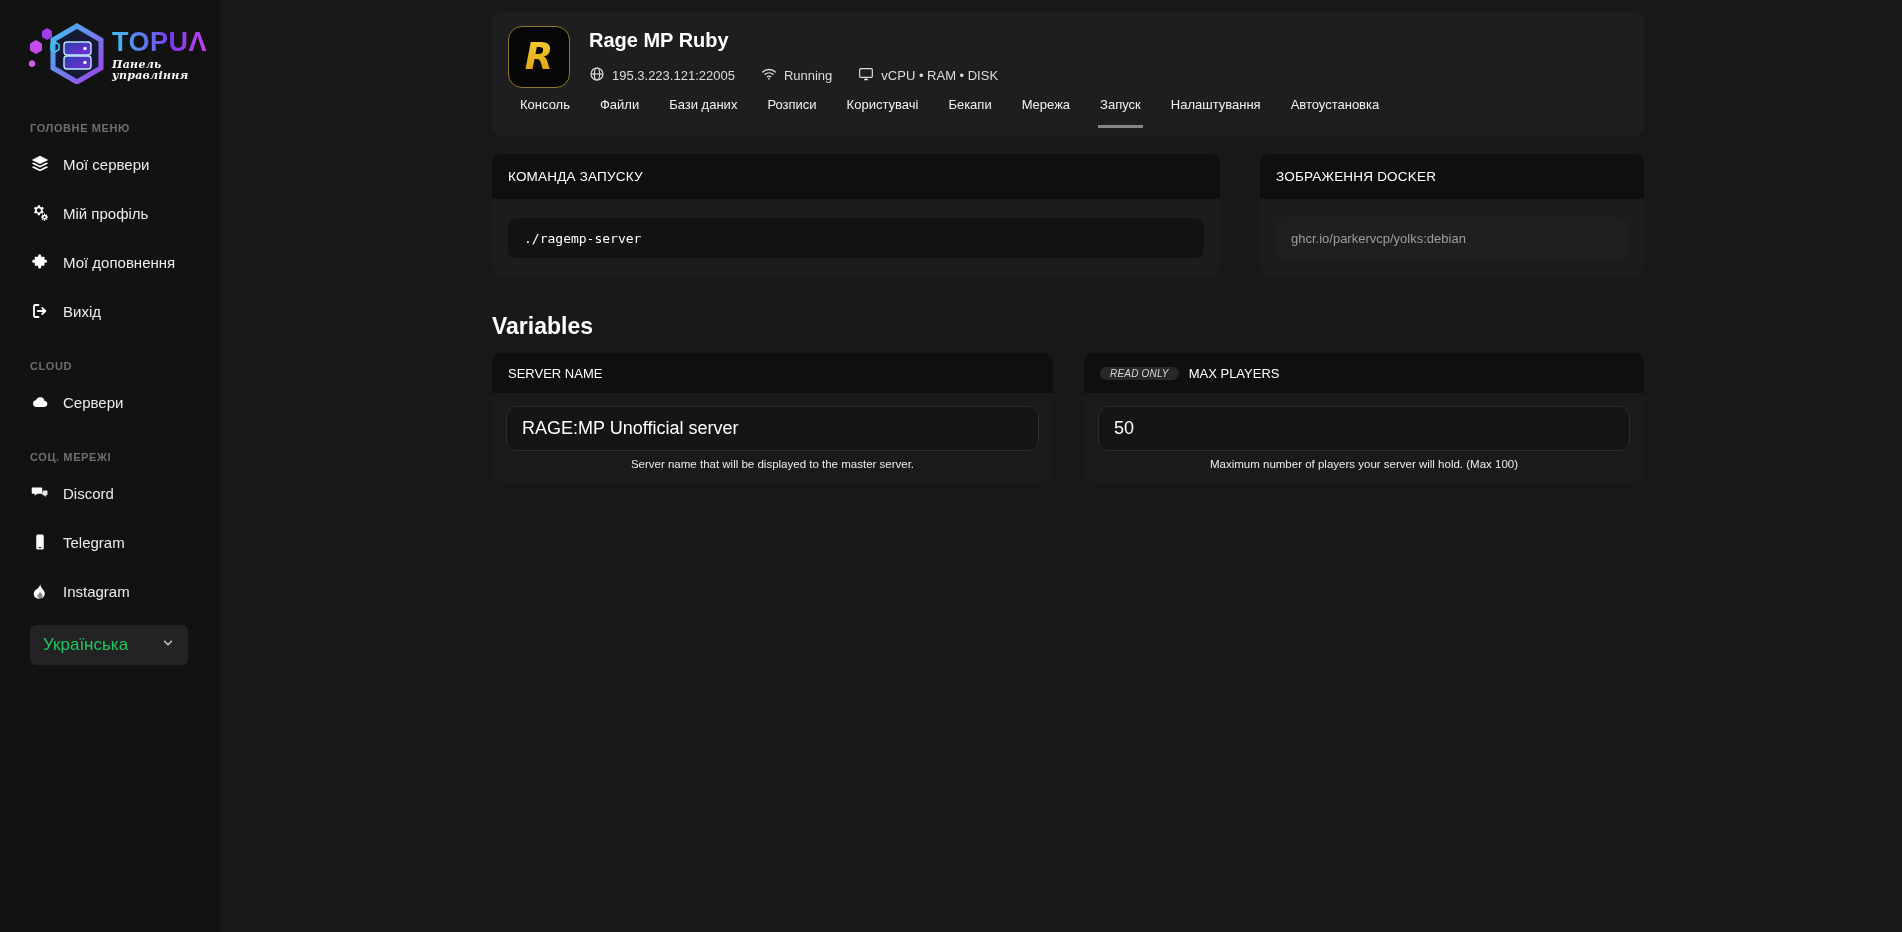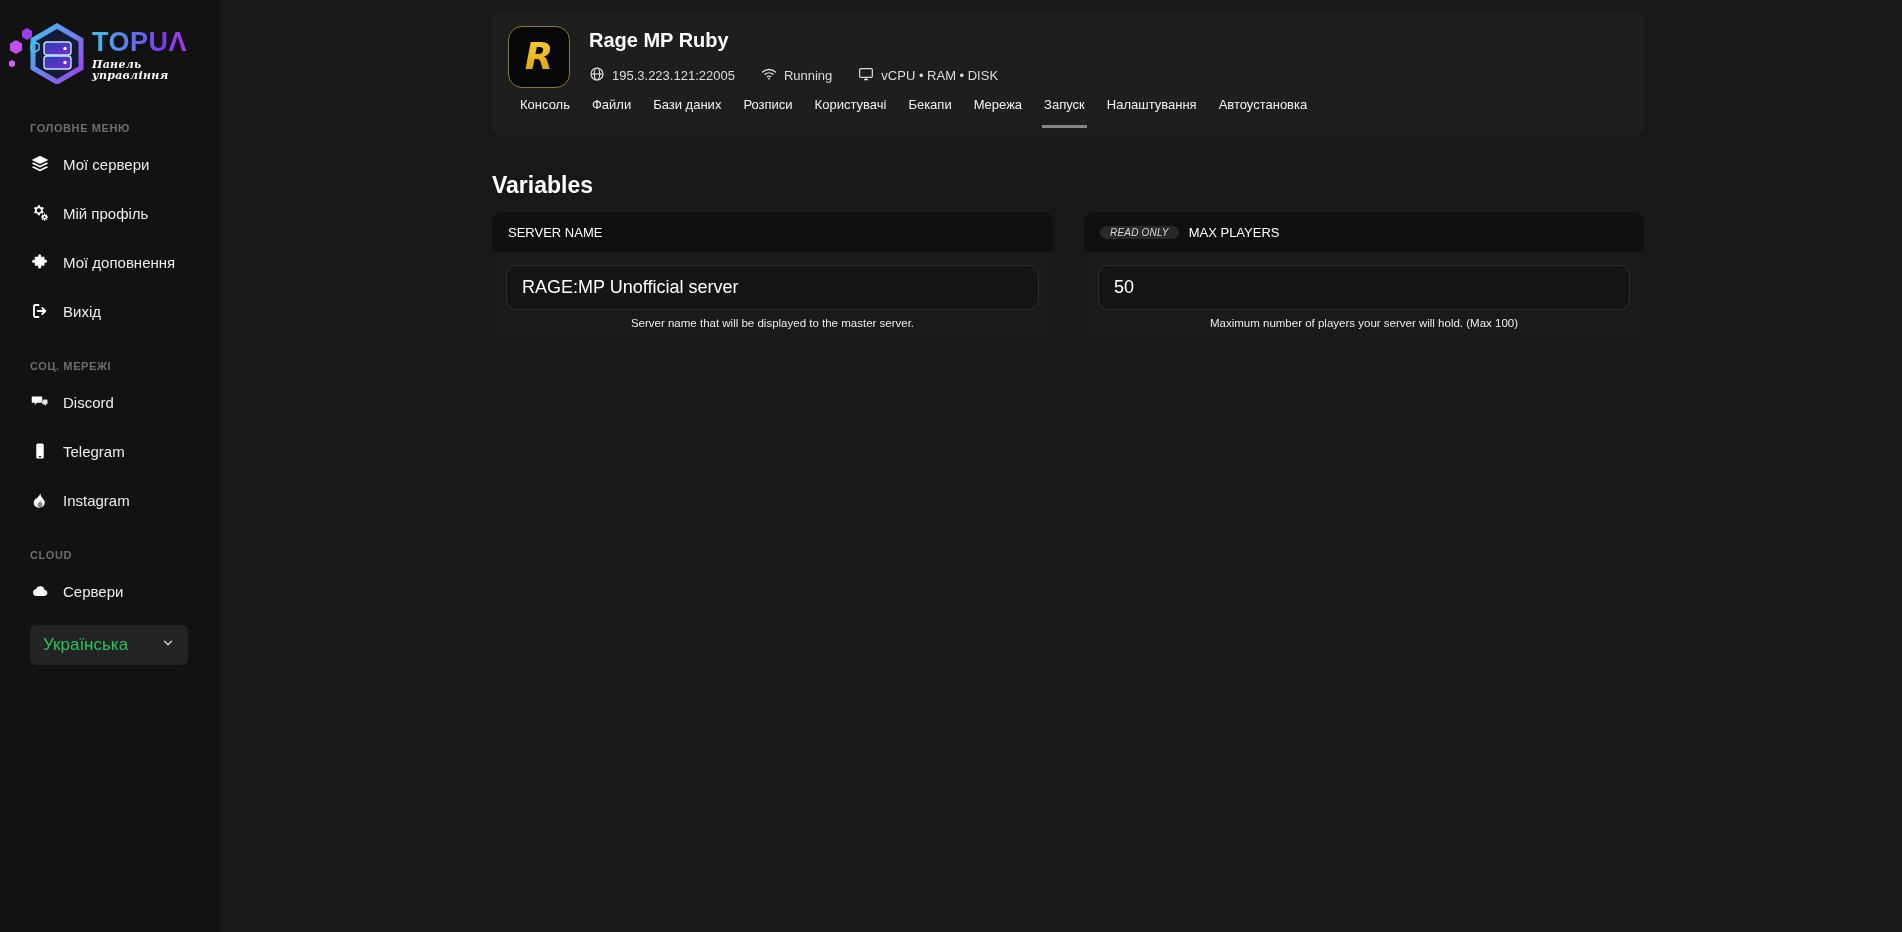--- a/index.html
+++ b/index.html
@@ -18,21 +18,21 @@
     color:#fff;
   }
   .app{display:flex;width:1902px;height:932px;}
 
   
   .sidebar{
     width:220px;flex-shrink:0;height:932px;
     background:var(--sidebar-bg);
     position:relative;padding-top:22px;
   }
-  .logo{display:flex;align-items:center;gap:4px;padding-left:4px;cursor:pointer;}
+  .logo{display:flex;align-items:center;gap:4px;padding-left:24px;cursor:pointer;}
   .logo-text{display:flex;flex-direction:column;line-height:1;}
   .brand{
     font-size:27px;font-weight:bold;letter-spacing:.5px;
     background:linear-gradient(90deg,var(--brand1) 0%,var(--brand2) 55%,var(--brand3) 100%);
     -webkit-background-clip:text;background-clip:text;color:transparent;
   }
   .brand-sub{
     font-family:"DejaVu Serif",serif;font-style:italic;font-weight:bold;
     font-size:11px;color:#fdfdfd;margin-top:3px;letter-spacing:.3px;
   }
@@ -78,21 +78,21 @@
   .server-icon{
     width:62px;height:62px;flex-shrink:0;
     background:#060606;border:1px solid #8f7a2a;border-radius:14px;
     display:flex;align-items:center;justify-content:center;cursor:pointer;
   }
   .server-title{margin:0;font-size:20px;font-weight:bold;color:#fff;}
   .server-meta{display:flex;align-items:center;gap:26px;margin-top:14px;}
   .meta-item{display:flex;align-items:center;gap:7px;font-size:13px;color:#dcdcdc;}
   .meta-item svg{width:16px;height:16px;}
 
-  .tab-bar{display:flex;gap:18px;margin-top:9px;padding-left:10px;}
+  .tab-bar{display:flex;gap:26px;margin-top:9px;padding-left:10px;}
   .tab{
     background:none;border:none;padding:0 2px 13px;margin:0;
     font-family:"Liberation Sans",sans-serif;
     font-size:13px;color:#f2f2f2;cursor:pointer;
     border-bottom:3px solid transparent;
   }
   .tab.active{border-bottom-color:#858585;}
 
   .cards-row{display:flex;gap:40px;margin-top:18px;}
   .panel{border-radius:10px;overflow:hidden;}
@@ -214,20 +214,33 @@
                   <path d="M10 4H5.2A1.2 1.2 0 0 0 4 5.2v13.6A1.2 1.2 0 0 0 5.2 20H10"></path>
                   <path d="M15 8l4 4-4 4"></path>
                   <path d="M9 12h10"></path>
                 </svg>
               </span>
               <span class="nav-label">Вихід</span>
             </li>
           </ul>
         </div>
         <div class="nav-section">
+          <div class="section-label">CLOUD</div>
+          <ul class="nav-list">
+            <li class="nav-item">
+              <span class="icon">
+                <svg viewBox="0 0 24 24" fill="#fff">
+                  <path d="M6.5 18.5h11a4 4 0 0 0 .6-8A6 6 0 0 0 6.6 9.6a4.5 4.5 0 0 0-.1 8.9z"></path>
+                </svg>
+              </span>
+              <span class="nav-label">Сервери</span>
+            </li>
+          </ul>
+        </div>
+        <div class="nav-section">
           <div class="section-label">СОЦ. МЕРЕЖІ</div>
           <ul class="nav-list">
             <li class="nav-item">
               <span class="icon">
                 <svg viewBox="0 0 24 24" fill="#fff">
                   <path d="M2 4.5h12a1 1 0 0 1 1 1v6.5a1 1 0 0 1-1 1H8.2L5 15.8V13H2a1 1 0 0 1-1-1V5.5a1 1 0 0 1 1-1z"></path>
                   <path d="M16.5 8.5H21a1 1 0 0 1 1 1V14a1 1 0 0 1-1 1h-1.2v2.3L17.2 15H16a1 1 0 0 1-1-1v-2.5" opacity=".9"></path>
                 </svg>
               </span>
               <span class="nav-label">Discord</span>
@@ -242,33 +255,20 @@
               <span class="nav-label">Telegram</span>
             </li>
             <li class="nav-item">
               <span class="icon">
                 <svg viewBox="0 0 24 24">
                   <path fill="#fff" d="M12 2c.6 3.5-2.4 5.2-3.6 7.4A6.4 6.4 0 0 0 12 22a6.4 6.4 0 0 0 6-8.6C16.8 10 13 8.6 12 2z"></path>
                   <path d="M12 22a3.4 3.4 0 0 1-2.3-5.9c1-.9 1.9-1.8 2.1-3.1 1.3 1.6 3.6 3 3.6 5.4A3.4 3.4 0 0 1 12 22z" fill="#121212" opacity=".5"></path>
                 </svg>
               </span>
               <span class="nav-label">Instagram</span>
-            </li>
-          </ul>
-        </div>
-        <div class="nav-section">
-          <div class="section-label">CLOUD</div>
-          <ul class="nav-list">
-            <li class="nav-item">
-              <span class="icon">
-                <svg viewBox="0 0 24 24" fill="#fff">
-                  <path d="M6.5 18.5h11a4 4 0 0 0 .6-8A6 6 0 0 0 6.6 9.6a4.5 4.5 0 0 0-.1 8.9z"></path>
-                </svg>
-              </span>
-              <span class="nav-label">Сервери</span>
             </li>
           </ul>
         </div>
       </nav>
 
     <div class="lang-select">
       <span class="val">Українська</span>
       <span>
         <svg viewBox="0 0 24 24" fill="none" stroke="#cfcfcf" stroke-width="2.4" stroke-linecap="round" stroke-linejoin="round">
             <path d="M6 9l6 6 6-6"></path>
@@ -336,20 +336,34 @@
             <button class="tab">Розписи</button>
             <button class="tab">Користувачі</button>
             <button class="tab">Бекапи</button>
             <button class="tab">Мережа</button>
             <button class="tab active">Запуск</button>
             <button class="tab">Налаштування</button>
             <button class="tab">Автоустановка</button>
           </div>
       </section>
 
+      <div class="cards-row">
+        <section class="panel panel-startup">
+          <div class="panel-header">КОМАНДА ЗАПУСКУ</div>
+          <div class="panel-body">
+            <input class="cmd-input" type="text" value="./ragemp-server" style="">
+          </div>
+        </section>
+        <section class="panel panel-docker">
+          <div class="panel-header">ЗОБРАЖЕННЯ DOCKER</div>
+          <div class="panel-body">
+            <input class="docker-input" type="text" readonly="" value="ghcr.io/parkervcp/yolks:debian" style="">
+          </div>
+        </section>
+      </div>
 
       <h2 class="vars-heading">Variables</h2>
       <div class="vars-row">
         <section class="var-card">
           <div class="var-header">
             <span>SERVER NAME</span>
           </div>
           <div class="var-body">
             <input class="var-input" type="text" value="RAGE:MP Unofficial server" style="">
             <div class="var-desc">Server name that will be displayed to the master server.</div>

